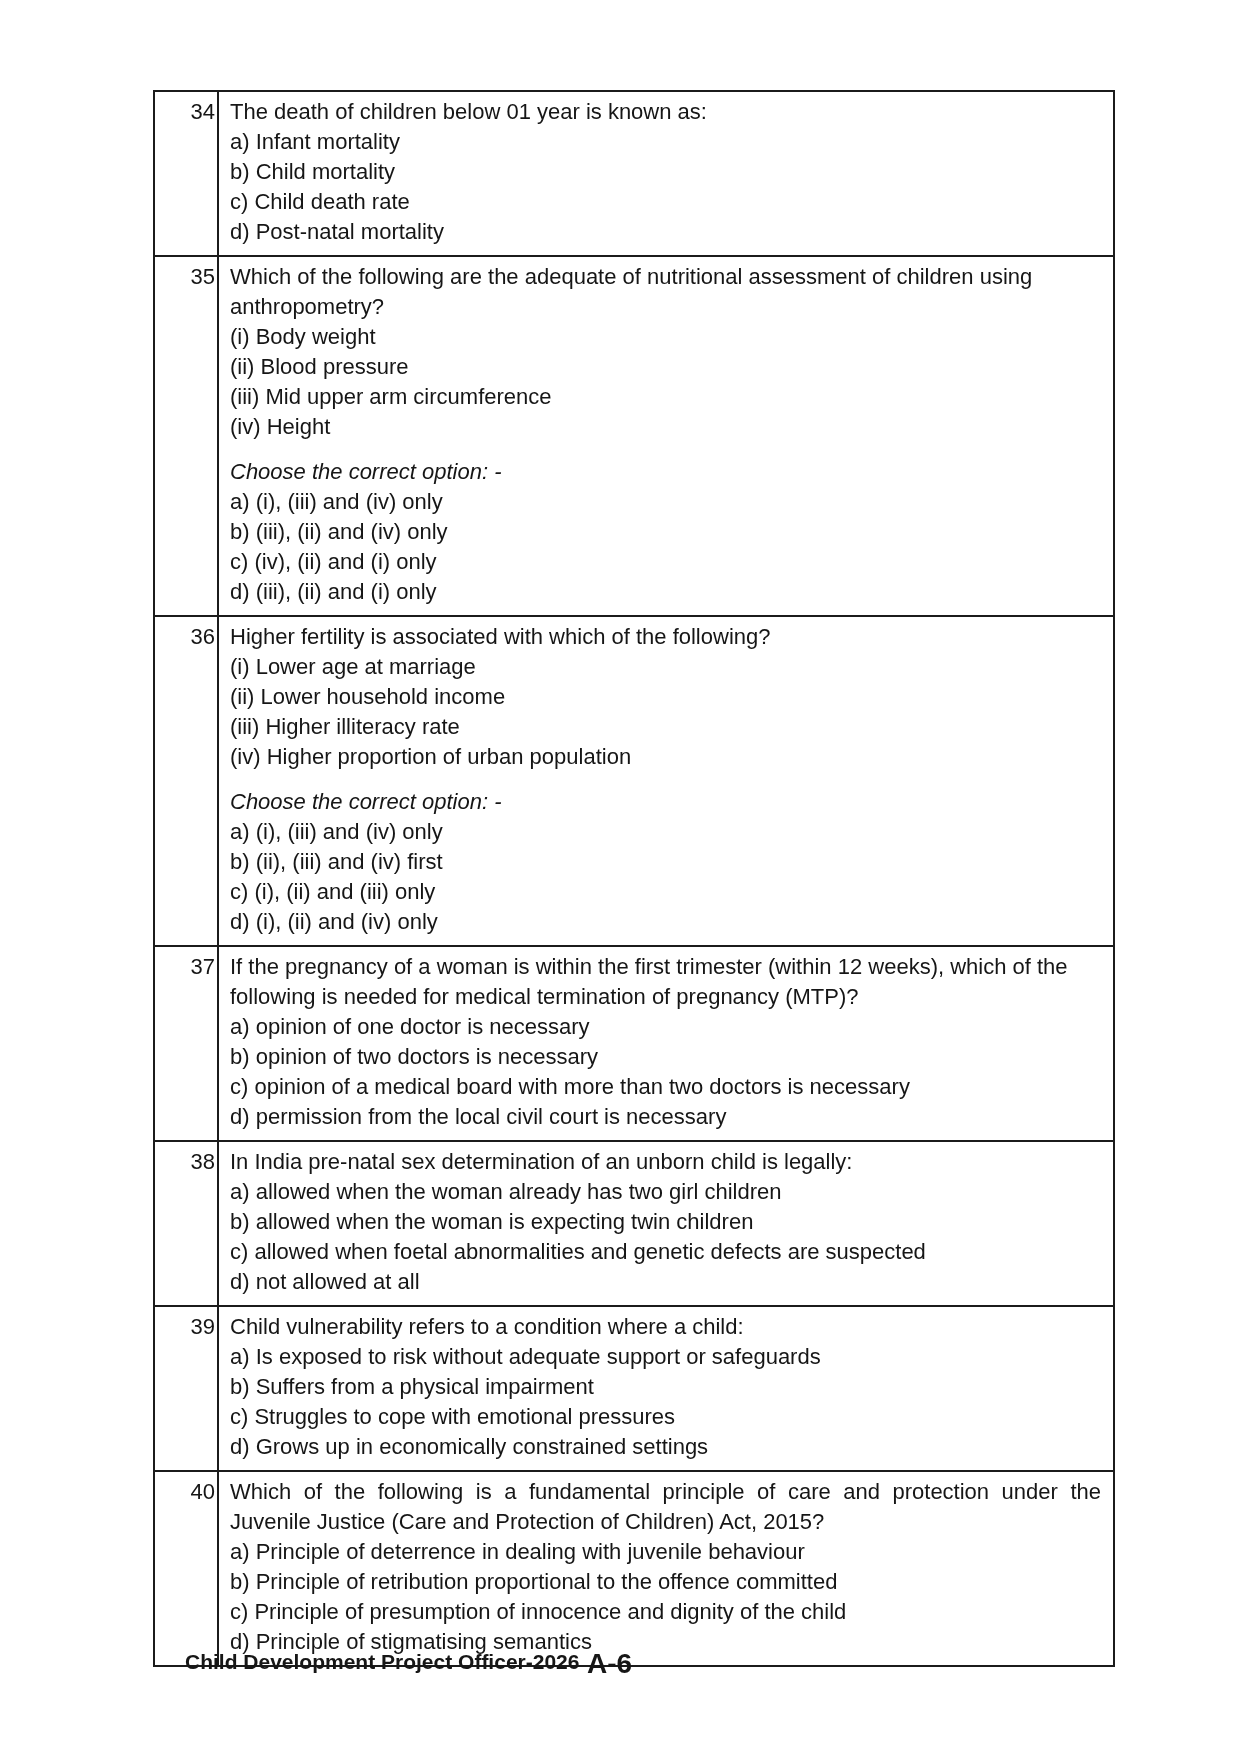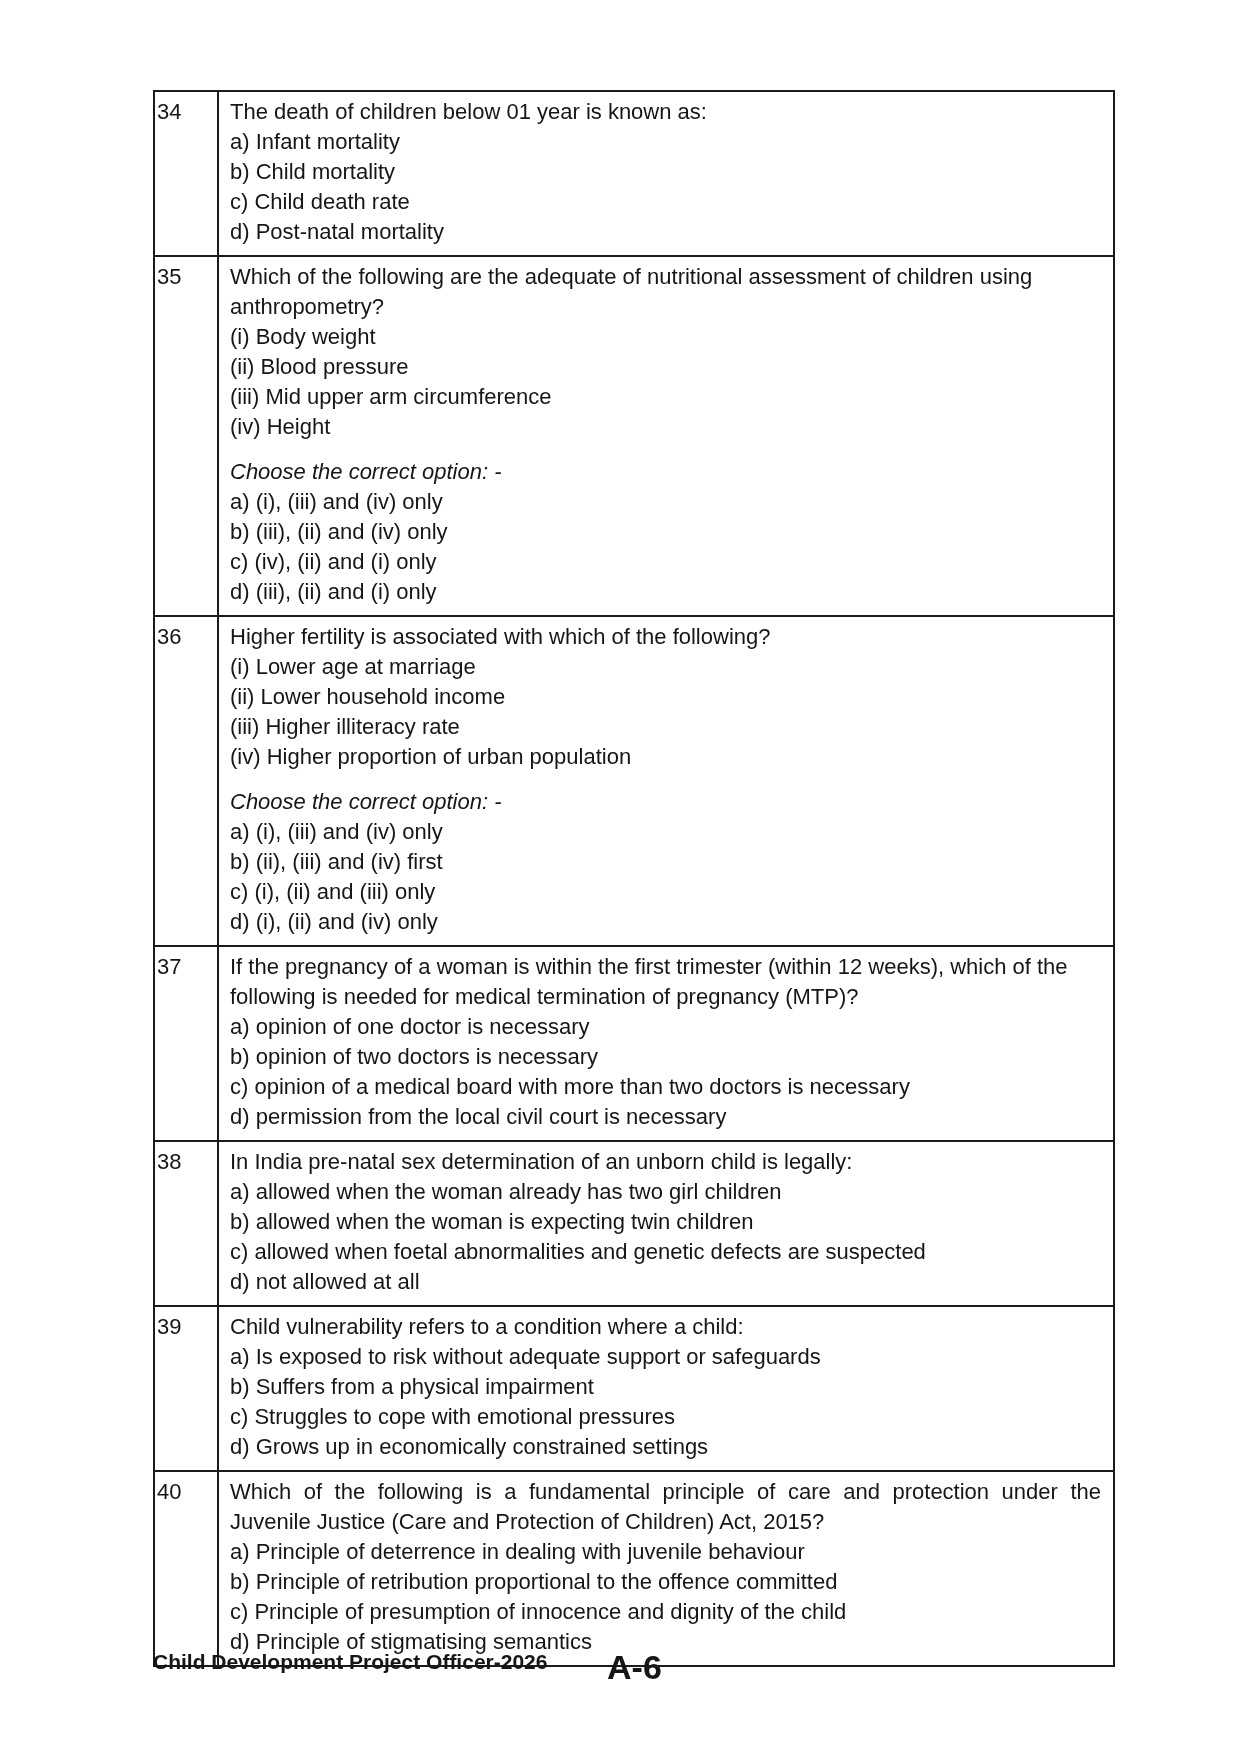--- a/index.html
+++ b/index.html
@@ -24,21 +24,21 @@
     table-layout: fixed;
   }
   .q-table td {
     border: 2px solid #1b1b1b;
     vertical-align: top;
     font-size: 22px;
     line-height: 30px;
   }
   td.num {
     width: 58px;
-    text-align: left;
+    text-align: right;
     padding: 5px 2px 0 2px;
   }
   td.content {
     padding: 5px 12px 8px 11px;
     margin-left: 32px;
   }
   .q-line { margin: 0; }
   .justify { text-align: justify; }
   .choose { margin-top: 15px; font-style: italic; }
   .footer {
@@ -47,26 +47,27 @@
     top: 1648px;
     width: 962px;
     height: 40px;
     font-weight: bold;
   }
   .footer-title {
     position: absolute;
     left: 0;
     top: 2px;
     font-size: 21px;
+    padding-left: 32px;
   }
   .footer-page {
     position: absolute;
-    left: 454px;
+    left: 434px;
     top: 0;
-    font-size: 34px;
+    font-size: 28px;
   }
 </style>
 </head>
 <body>
 
 <table class="q-table">
   <tbody>
       <tr>
     <td class="num">34</td>
     <td class="content">

